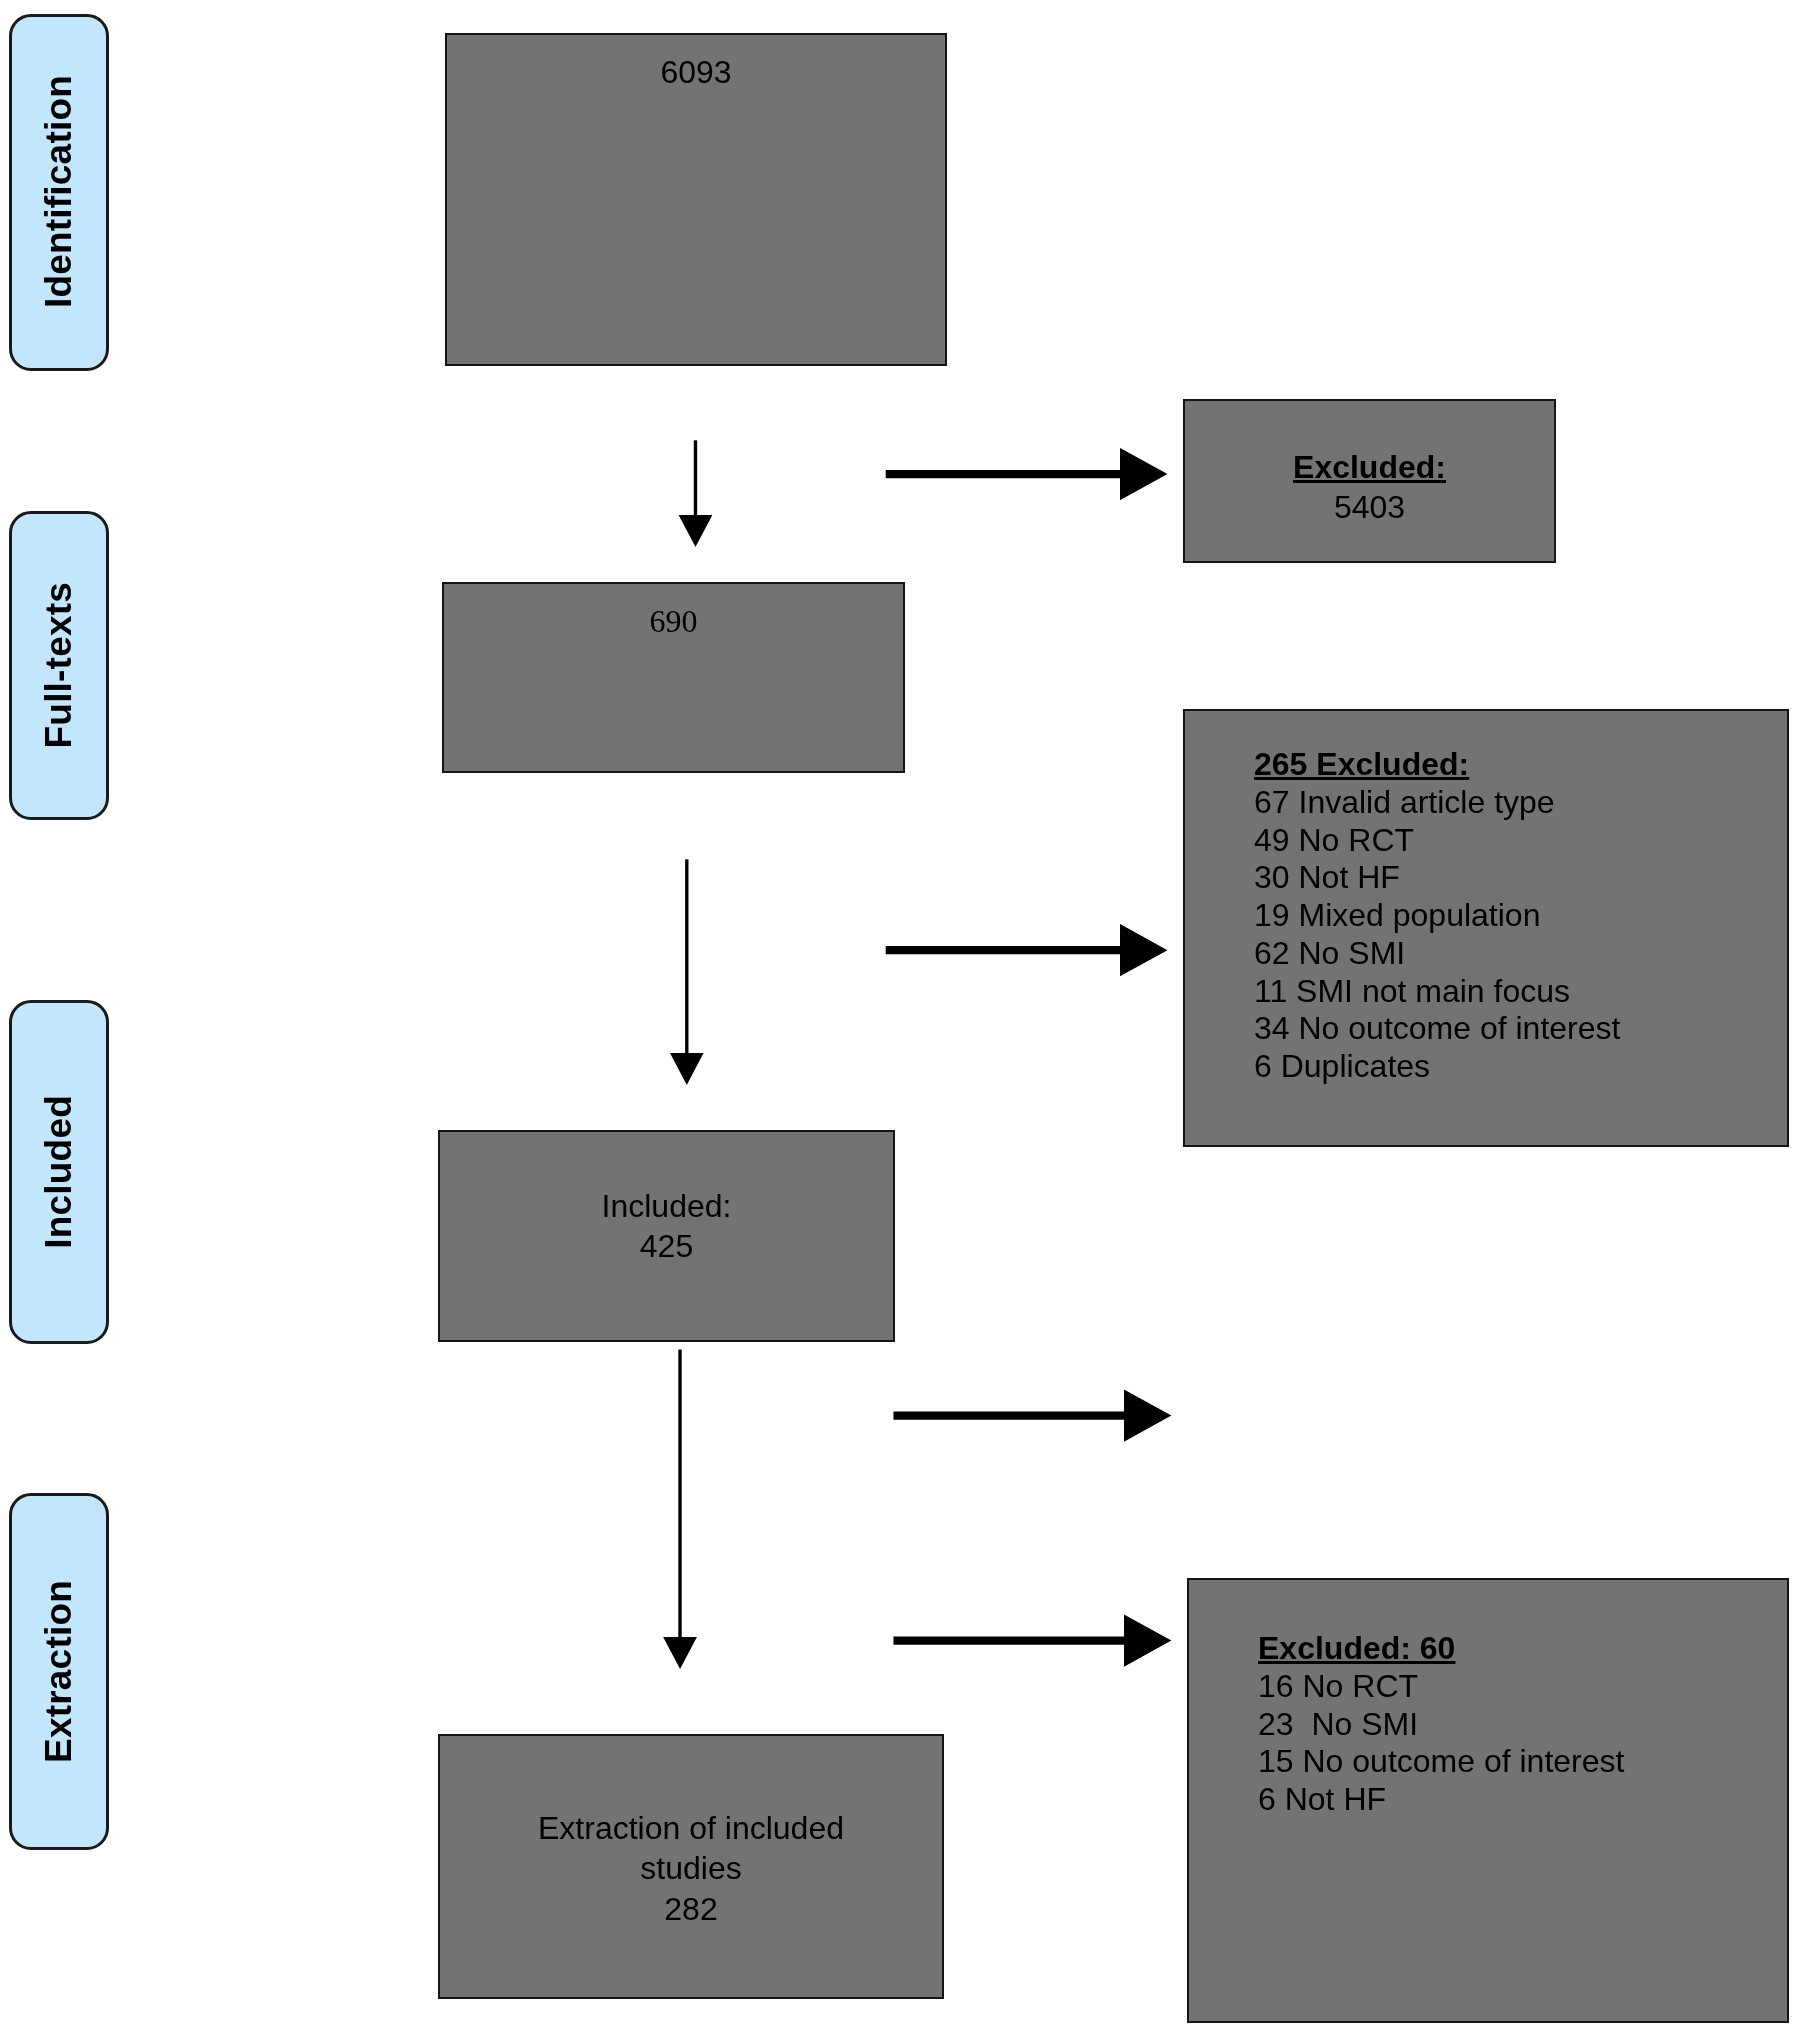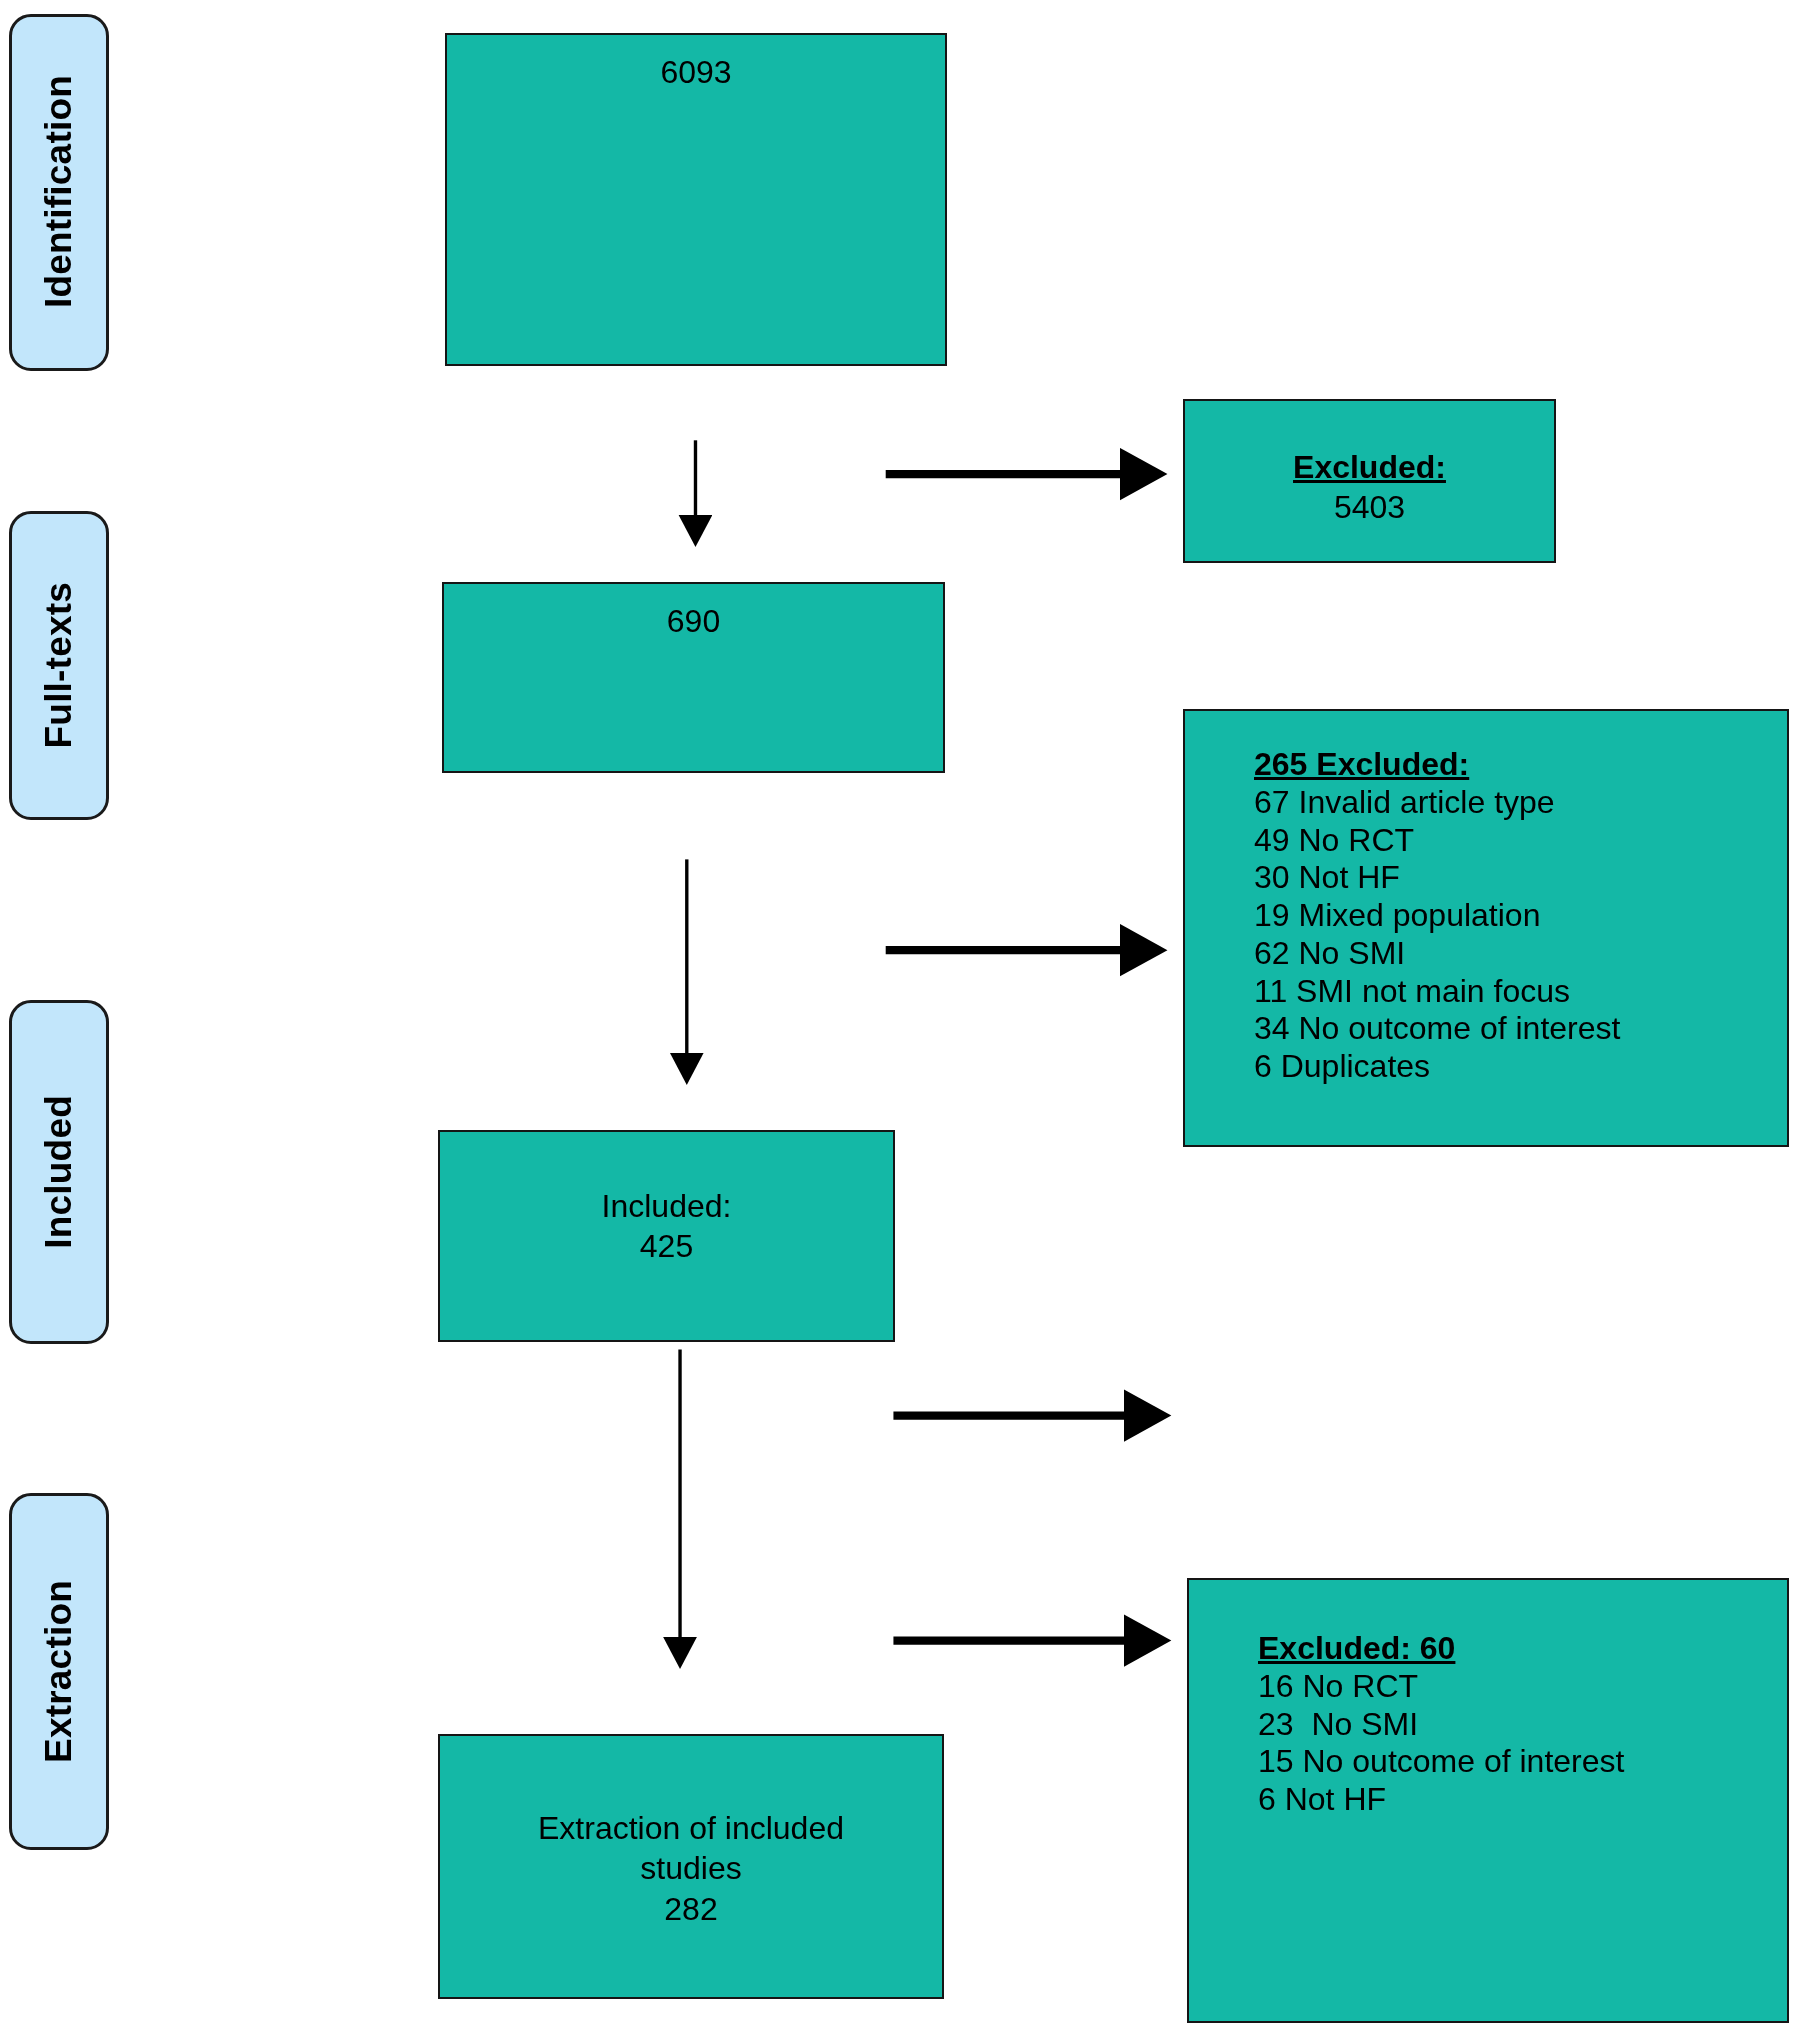--- a/index.html
+++ b/index.html
@@ -37,21 +37,21 @@
     letter-spacing: 0.2px;
     color: #000000;
     white-space: nowrap;
     line-height: 1;
   }
 
   
   .flow-box {
     position: absolute;
     box-sizing: border-box;
-    background: #14b8a6;
+    background: #737373;
     border: 2.9px solid #151515;
     color: #000000;
   }
   .box-inner {
     width: 100%;
     height: 100%;
     box-sizing: border-box;
     display: flex;
     flex-direction: column;
   }
@@ -163,21 +163,21 @@
     </div>
   </div>
 
   <div class="flow-box align-center pad-top-md" style="left:1183px; top:399px; width:373px; height:164px;">
     <div class="box-inner">
       <div class="line bold">Excluded:</div>
       <div class="line">5403</div>
     </div>
   </div>
 
-  <div class="flow-box align-center pad-top-sm" style="left:442px; top:582px; width:503px; height:191px;">
+  <div class="flow-box align-center pad-top-sm" style="left:442px; top:582px; width:463px; height:191px;font-family:Liberation Serif, serif;">
     <div class="box-inner">
       <div class="line">690</div>
     </div>
   </div>
 
   <div class="flow-box align-left" style="left:1183px; top:709px; width:606px; height:438px;">
     <div class="box-inner" style="padding-top:35px;">
       <div class="line bold tight">265 Excluded:</div>
       <div class="line tight">67 Invalid article type</div>
       <div class="line tight">49 No RCT</div>

